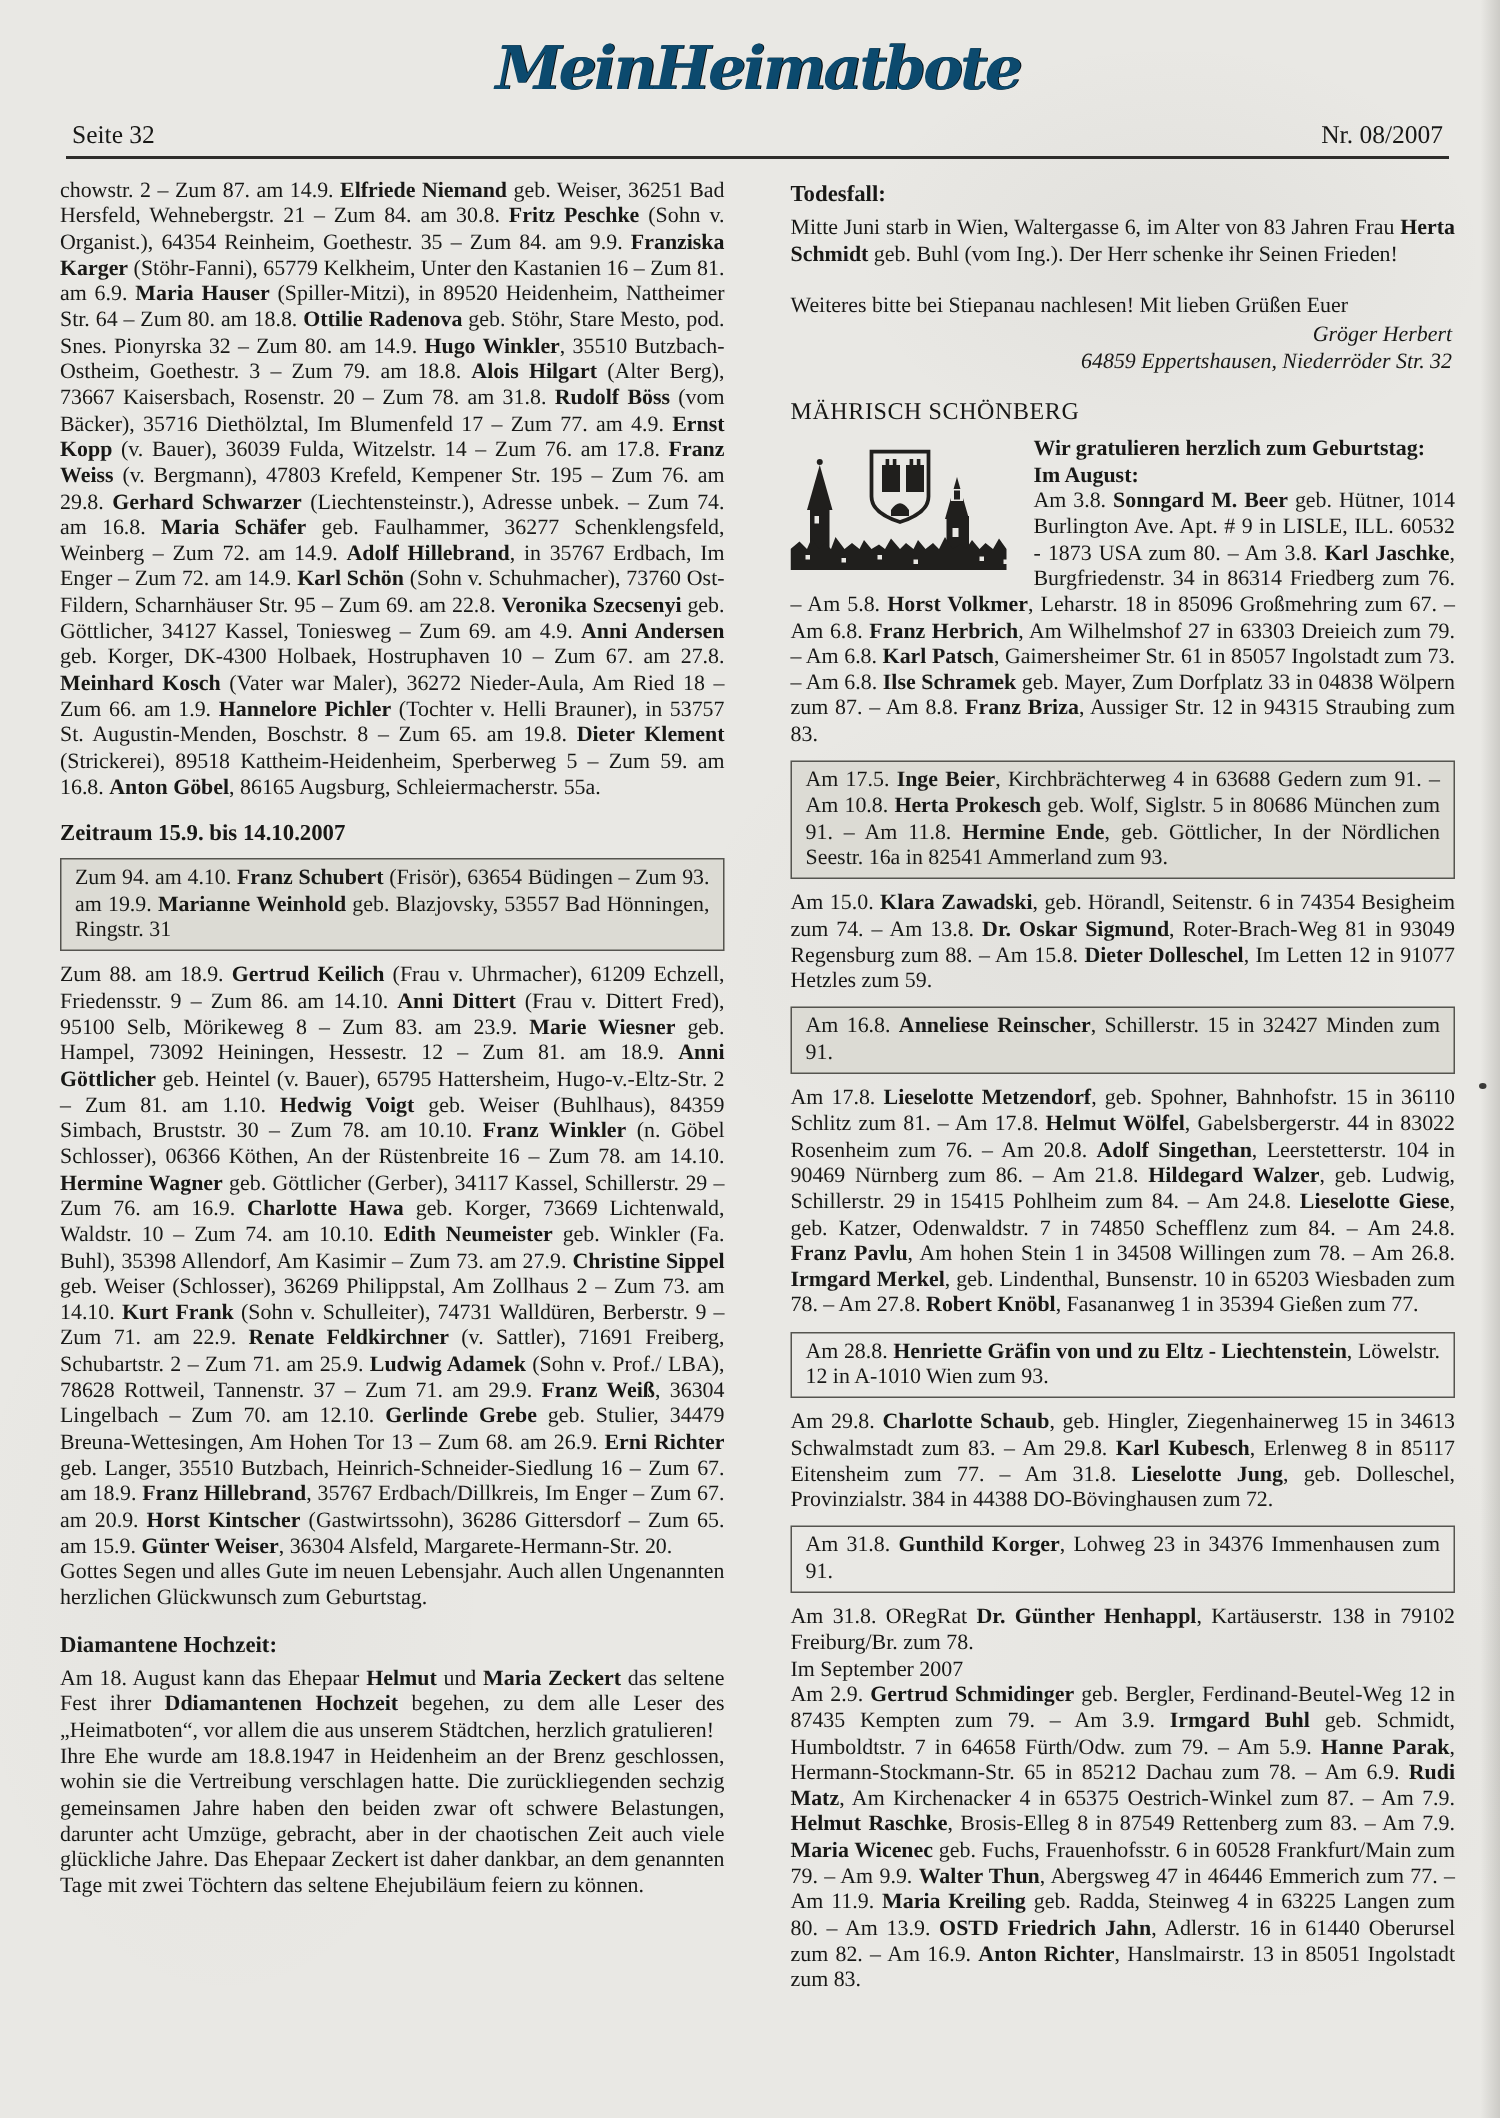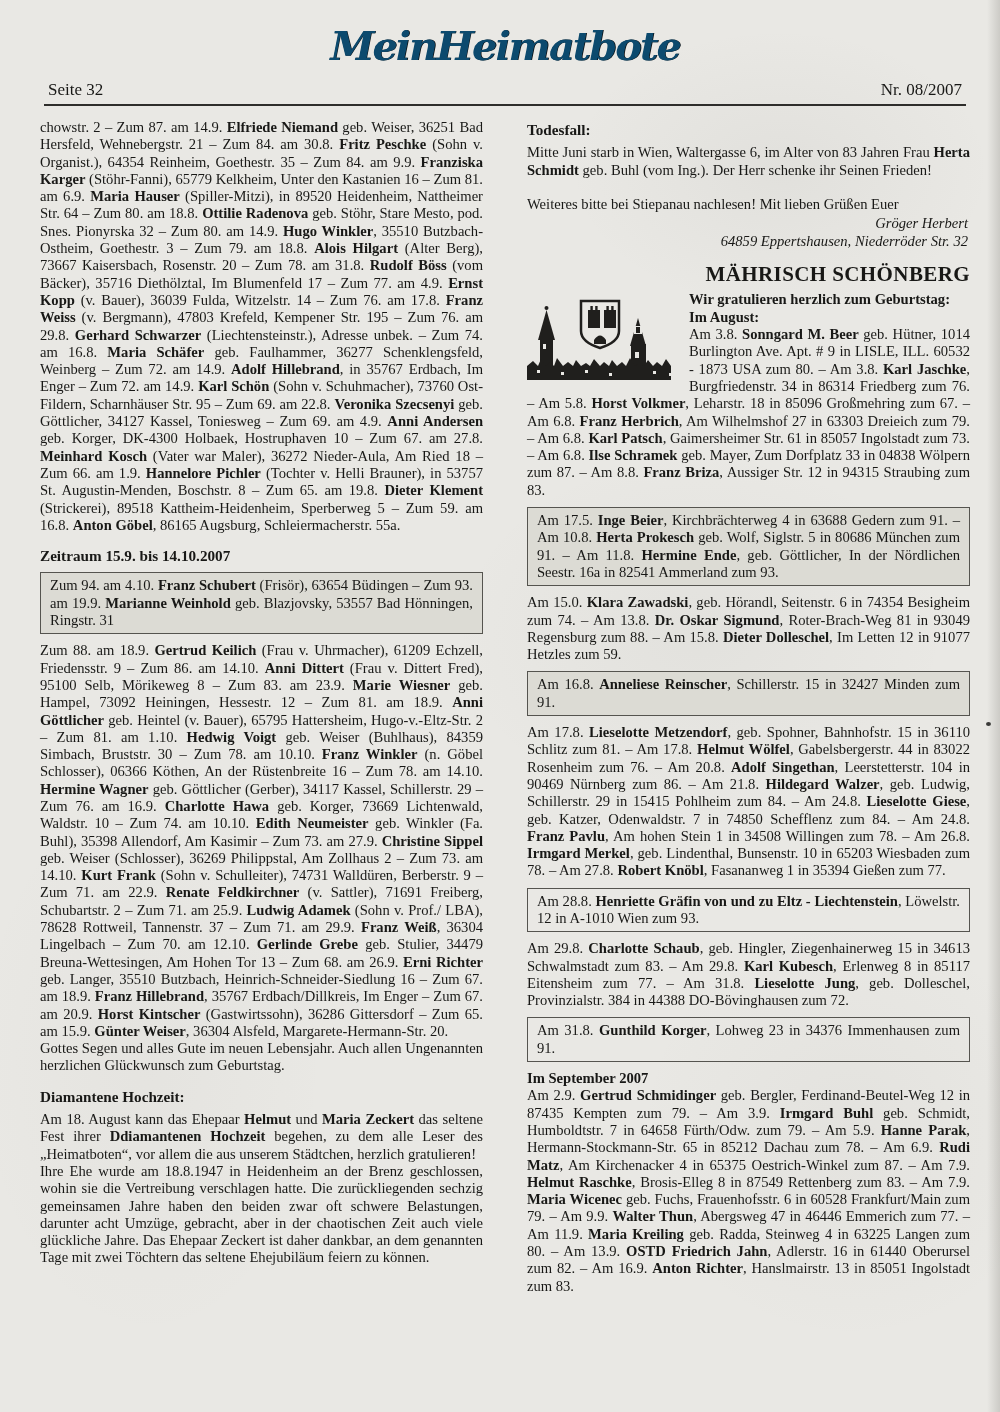--- a/index.html
+++ b/index.html
@@ -27,22 +27,22 @@
     font-family:"DejaVu Serif",serif;font-size:40px;font-weight:bold;font-style:italic;
     letter-spacing:-2px;color:#0c4a6e;text-shadow:0.7px 0 0 #0c0c0c;white-space:nowrap;
   }
   .rule{border-bottom:2px solid #2e2d2b;margin:0 4px;}
   .cols{display:flex;gap:44px;padding-top:13px;}
   .col{width:455px;font-size:14.6px;line-height:17.3px;text-align:justify;}
   .col p{margin:0;}
   .b{font-weight:bold;}
   .h-sub{font-size:15.2px;font-weight:bold;margin:13px 0 6px;text-align:left;}
   .col > .h-sub:first-child{margin-top:2px;}
-  .h-center{text-align:right;font-size:21px;font-weight:bold;margin:16px 0 8px;letter-spacing:0.4px;}
-  .h-inline{font-weight:bold;text-align:left;margin:0;}
+  .h-center{text-align:left;font-size:16px;font-weight:normal;margin:16px 0 8px;letter-spacing:0.4px;}
+  .h-inline{font-weight:normal;text-align:left;margin:0;}
   .box{border:1px solid #55544f;padding:4px 9px;margin:8px 0;}
   .box.gray{background:#dcdbd4;}
   .gap-top{margin-top:17px !important;}
   .sig{text-align:right;font-style:italic;margin:1px 2px 2px 0;line-height:18px;}
   .crest{float:left;width:152px;height:84px;margin:5px 10px 1px 0;}
   .scan-edge{
     position:absolute;top:0;right:0;width:13px;height:1412px;
     background:linear-gradient(to right,rgba(150,148,142,0),rgba(150,148,142,0.35));
     pointer-events:none;
   }
@@ -113,20 +113,21 @@
         </svg>
       <span class="b">Wir gratulieren herzlich zum Geburtstag:</span><br><span class="b">Im August:</span><br><span>Am 3.8. </span><span class="b">Sonngard M. Beer</span><span> geb. Hütner, 1014 Burlington Ave. Apt. # 9 in LISLE, ILL. 60532 - 1873 USA zum 80. – Am 3.8. </span><span class="b">Karl Jaschke</span><span>, Burgfriedenstr. 34 in 86314 Friedberg zum 76. – Am 5.8. </span><span class="b">Horst Volkmer</span><span>, Leharstr. 18 in 85096 Großmehring zum 67. – Am 6.8. </span><span class="b">Franz Herbrich</span><span>, Am Wilhelmshof 27 in 63303 Dreieich zum 79. – Am 6.8. </span><span class="b">Karl Patsch</span><span>, Gaimersheimer Str. 61 in 85057 Ingolstadt zum 73. – Am 6.8. </span><span class="b">Ilse Schramek</span><span> geb. Mayer, Zum Dorfplatz 33 in 04838 Wölpern zum 87. – Am 8.8. </span><span class="b">Franz Briza</span><span>, Aussiger Str. 12 in 94315 Straubing zum 83.</span></p>
 
       <div class="box gray"><span>Am 17.5. </span><span class="b">Inge Beier</span><span>, Kirchbrächterweg 4 in 63688 Gedern zum 91. – Am 10.8. </span><span class="b">Herta Prokesch</span><span> geb. Wolf, Siglstr. 5 in 80686 München zum 91. – Am 11.8. </span><span class="b">Hermine Ende</span><span>, geb. Göttlicher, In der Nördlichen Seestr. 16a in 82541 Ammerland zum 93.</span></div>
       <p><span>Am 15.0. </span><span class="b">Klara Zawadski</span><span>, geb. Hörandl, Seitenstr. 6 in 74354 Besigheim zum 74. – Am 13.8. </span><span class="b">Dr. Oskar Sigmund</span><span>, Roter-Brach-Weg 81 in 93049 Regensburg zum 88. – Am 15.8. </span><span class="b">Dieter Dolleschel</span><span>, Im Letten 12 in 91077 Hetzles zum 59.</span></p>
       <div class="box gray"><span>Am 16.8. </span><span class="b">Anneliese Reinscher</span><span>, Schillerstr. 15 in 32427 Minden zum 91.</span></div>
       <p><span>Am 17.8. </span><span class="b">Lieselotte Metzendorf</span><span>, geb. Spohner, Bahnhofstr. 15 in 36110 Schlitz zum 81. – Am 17.8. </span><span class="b">Helmut Wölfel</span><span>, Gabelsbergerstr. 44 in 83022 Rosenheim zum 76. – Am 20.8. </span><span class="b">Adolf Singethan</span><span>, Leerstetterstr. 104 in 90469 Nürnberg zum 86. – Am 21.8. </span><span class="b">Hildegard Walzer</span><span>, geb. Ludwig, Schillerstr. 29 in 15415 Pohlheim zum 84. – Am 24.8. </span><span class="b">Lieselotte Giese</span><span>, geb. Katzer, Odenwaldstr. 7 in 74850 Schefflenz zum 84. – Am 24.8. </span><span class="b">Franz Pavlu</span><span>, Am hohen Stein 1 in 34508 Willingen zum 78. – Am 26.8. </span><span class="b">Irmgard Merkel</span><span>, geb. Lindenthal, Bunsenstr. 10 in 65203 Wiesbaden zum 78. – Am 27.8. </span><span class="b">Robert Knöbl</span><span>, Fasananweg 1 in 35394 Gießen zum 77.</span></p>
       <div class="box"><span>Am 28.8. </span><span class="b">Henriette Gräfin von und zu Eltz - Liechtenstein</span><span>, Löwelstr. 12 in A-1010 Wien zum 93.</span></div>
       <p><span>Am 29.8. </span><span class="b">Charlotte Schaub</span><span>, geb. Hingler, Ziegenhainerweg 15 in 34613 Schwalmstadt zum 83. – Am 29.8. </span><span class="b">Karl Kubesch</span><span>, Erlenweg 8 in 85117 Eitensheim zum 77. – Am 31.8. </span><span class="b">Lieselotte Jung</span><span>, geb. Dolleschel, Provinzialstr. 384 in 44388 DO-Bövinghausen zum 72.</span></p>
       <div class="box"><span>Am 31.8. </span><span class="b">Gunthild Korger</span><span>, Lohweg 23 in 34376 Immenhausen zum 91.</span></div>
+      <p><span>Am 31.8. ORegRat </span><span class="b">Dr. Günther Henhappl</span><span>, Kartäuserstr. 138 in 79102 Freiburg/Br. zum 78.</span></p>
       <div class="h-inline">Im September 2007</div>
       <p><span>Am 2.9. </span><span class="b">Gertrud Schmidinger</span><span> geb. Bergler, Ferdinand-Beutel-Weg 12 in 87435 Kempten zum 79. – Am 3.9. </span><span class="b">Irmgard Buhl</span><span> geb. Schmidt, Humboldtstr. 7 in 64658 Fürth/Odw. zum 79. – Am 5.9. </span><span class="b">Hanne Parak</span><span>, Hermann-Stockmann-Str. 65 in 85212 Dachau zum 78. – Am 6.9. </span><span class="b">Rudi Matz</span><span>, Am Kirchenacker 4 in 65375 Oestrich-Winkel zum 87. – Am 7.9. </span><span class="b">Helmut Raschke</span><span>, Brosis-Elleg 8 in 87549 Rettenberg zum 83. – Am 7.9. </span><span class="b">Maria Wicenec</span><span> geb. Fuchs, Frauenhofsstr. 6 in 60528 Frankfurt/Main zum 79. – Am 9.9. </span><span class="b">Walter Thun</span><span>, Abergsweg 47 in 46446 Emmerich zum 77. – Am 11.9. </span><span class="b">Maria Kreiling</span><span> geb. Radda, Steinweg 4 in 63225 Langen zum 80. – Am 13.9. </span><span class="b">OSTD Friedrich Jahn</span><span>, Adlerstr. 16 in 61440 Oberursel zum 82. – Am 16.9. </span><span class="b">Anton Richter</span><span>, Hanslmairstr. 13 in 85051 Ingolstadt zum 83.</span></p>
     </section>
 
   </main>
 
   <div class="scan-edge"></div>
   <div class="speck"></div>
 </div>
 

